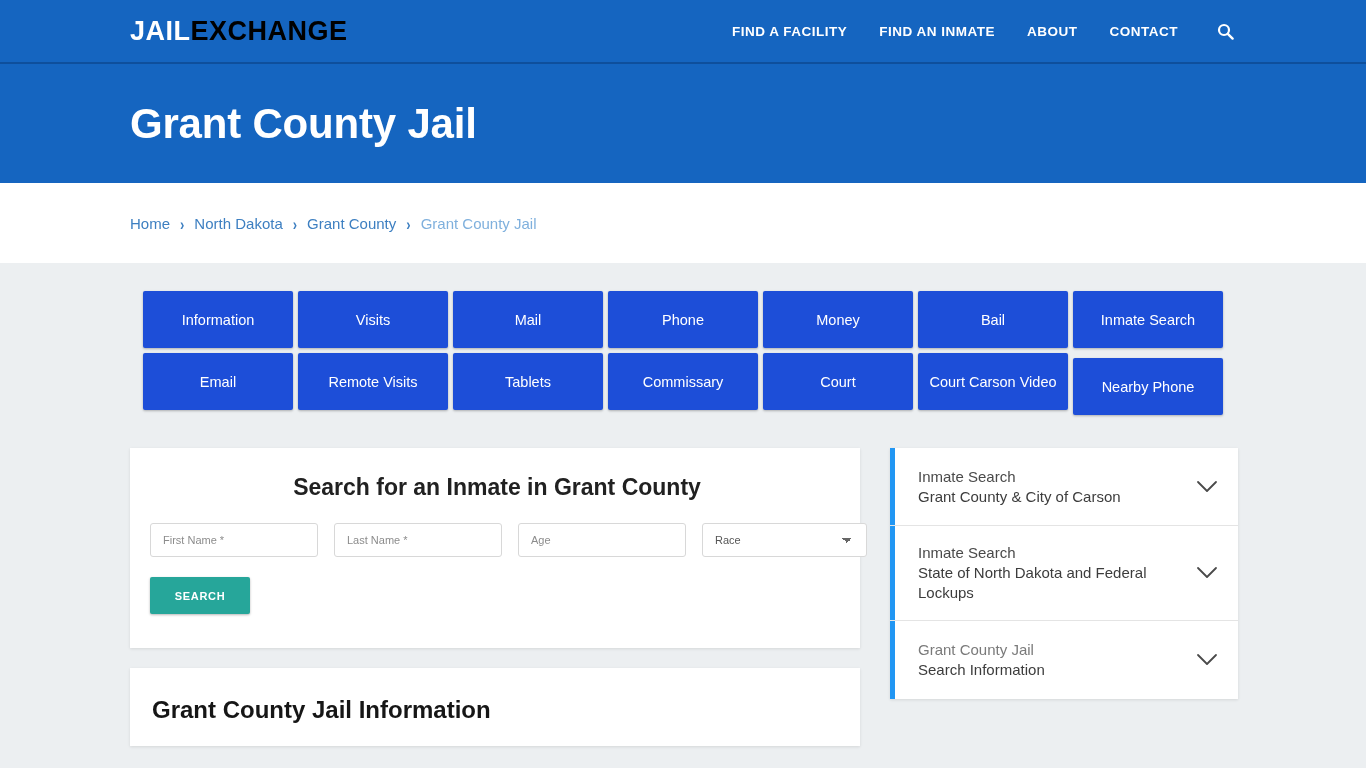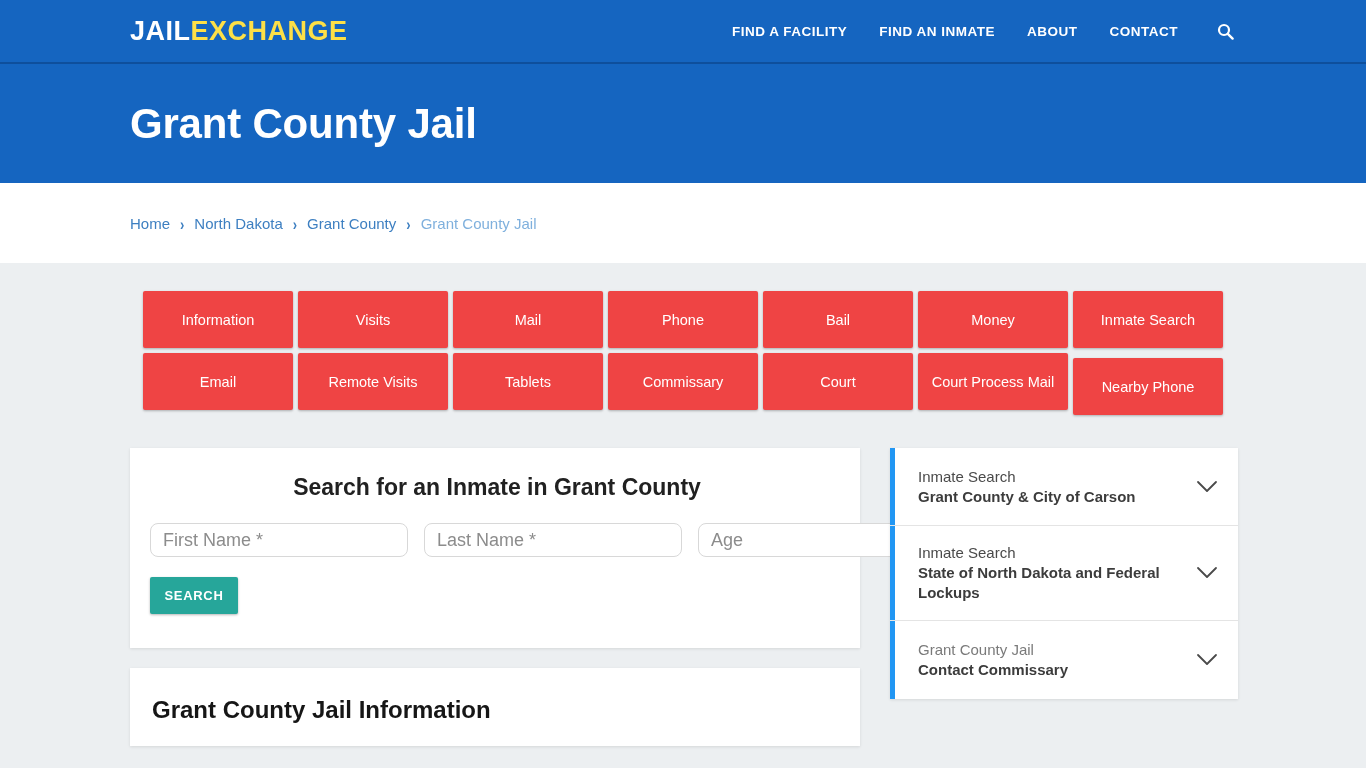--- a/index.html
+++ b/index.html
@@ -22,21 +22,21 @@
     padding: 0 130px;
   }
   .logo {
     font-size: 27px;
     font-weight: bold;
     letter-spacing: 0.5px;
     line-height: 1;
     white-space: nowrap;
   }
   .logo .logo-jail { color: #ffffff; }
-  .logo .logo-exchange { color: #fde047; }
+  .logo .logo-exchange { color: #000000; }
 
   .main-nav {
     margin-left: auto;
     display: flex;
     align-items: center;
     gap: 32px;
   }
   .main-nav a {
     color: #ffffff;
     font-size: 13.5px;
@@ -106,21 +106,21 @@
     display: flex;
     flex-wrap: wrap;
     gap: 5px 5px;
     justify-content: center;
     width: 1096px;
     margin: 0 auto;
   }
   .nav-btn {
     flex: 0 0 150px;
     height: 57px;
-    background: #ef4444;
+    background: #1d4ed8;
     color: #ffffff;
     font-size: 14.5px;
     display: flex;
     align-items: center;
     justify-content: center;
     border: none;
     border-radius: 2px;
     box-shadow: 0 1px 3px rgba(0,0,0,0.16), 0 1px 2px rgba(0,0,0,0.12);
     cursor: pointer;
     white-space: nowrap;
@@ -150,23 +150,23 @@
     color: #212121;
     margin-bottom: 22px;
   }
   .form-row {
     display: flex;
     gap: 16px;
   }
   .form-row .field {
     height: 34px;
     border: 1px solid #d8d8d8;
-    border-radius: 8px;
+    border-radius: 3px;
     background: #ffffff;
-    font-size: 18px;
+    font-size: 11px;
     color: #565656;
     padding: 0 12px;
     font-family: "Liberation Sans", sans-serif;
     outline: none;
   }
   .field.first-name { flex: 0 0 165px; }
   .field.last-name { flex: 0 0 165px; }
   .field.age { flex: 0 0 165px; }
   .field.race {
     flex: 0 0 165px;
@@ -179,25 +179,25 @@
       calc(100% - 19px) 14px,
       calc(100% - 14px) 14px;
     background-size: 5px 5px, 5px 5px;
     background-repeat: no-repeat;
     cursor: pointer;
   }
   .field::placeholder { color: #8c8c8c; }
 
   .search-submit {
     margin-top: 20px;
-    width: 88px;
+    width: 100px;
     height: 37px;
     background: #26a69a;
     color: #ffffff;
-    font-size: 13px;
+    font-size: 11px;
     font-weight: bold;
     letter-spacing: 0.7px;
     border: none;
     border-radius: 2px;
     box-shadow: 0 1px 3px rgba(0,0,0,0.18), 0 1px 2px rgba(0,0,0,0.12);
     cursor: pointer;
     font-family: "Liberation Sans", sans-serif;
   }
 
   .info-card {
@@ -232,21 +232,21 @@
   .acc-text { flex: 1 1 auto; padding-right: 12px; }
   .acc-line1 {
     display: block;
     font-size: 15px;
     color: #4a4a4a;
     line-height: 1.33;
   }
   .acc-line2 {
     display: block;
     font-size: 15px;
-    font-weight: bold;
+    font-weight: normal;
     color: #3c3c3c;
     line-height: 1.33;
   }
   .acc-line1.muted { color: #7a7a7a; }
   .acc-chevron { flex: 0 0 auto; display: block; }
 </style>
 </head>
 <body>
 
 <header class="site-header">
@@ -284,29 +284,29 @@
   </div>
 </div>
 
 <main class="page">
 
   <div class="btn-grid">
     <button class="nav-btn">Information</button>
     <button class="nav-btn">Visits</button>
     <button class="nav-btn">Mail</button>
     <button class="nav-btn">Phone</button>
+    <button class="nav-btn">Money</button>
     <button class="nav-btn">Bail</button>
-    <button class="nav-btn">Money</button>
     <button class="nav-btn">Inmate Search</button>
     <button class="nav-btn">Email</button>
     <button class="nav-btn">Remote Visits</button>
     <button class="nav-btn">Tablets</button>
     <button class="nav-btn">Commissary</button>
     <button class="nav-btn">Court</button>
-    <button class="nav-btn">Court Process Mail</button>
+    <button class="nav-btn">Court Carson Video</button>
     <button class="nav-btn row-last">Nearby Phone</button>
   </div>
 
   <div class="content">
 
     <div class="col-main">
 
       <section class="card search-card">
         <h2>Search for an Inmate in Grant County</h2>
 
@@ -347,21 +347,21 @@
             <span class="acc-line2">State of North Dakota and Federal Lockups</span>
           </div>
           <svg class="acc-chevron" width="22" height="13" viewBox="0 0 22 13" aria-hidden="true">
             <polyline points="2,2 11,11 20,2" fill="none" stroke="#4a4a4a" stroke-width="1.8" stroke-linecap="round" stroke-linejoin="round"></polyline>
           </svg>
         </div>
 
         <div class="acc-item">
           <div class="acc-text">
             <span class="acc-line1 muted">Grant County Jail</span>
-            <span class="acc-line2">Contact Commissary</span>
+            <span class="acc-line2">Search Information</span>
           </div>
           <svg class="acc-chevron" width="22" height="13" viewBox="0 0 22 13" aria-hidden="true">
             <polyline points="2,2 11,11 20,2" fill="none" stroke="#4a4a4a" stroke-width="1.8" stroke-linecap="round" stroke-linejoin="round"></polyline>
           </svg>
         </div>
 
       </div>
     </aside>
 
   </div>

